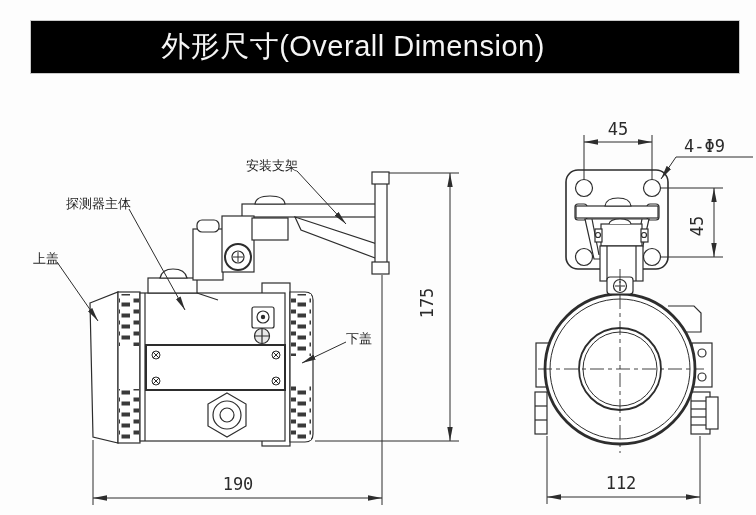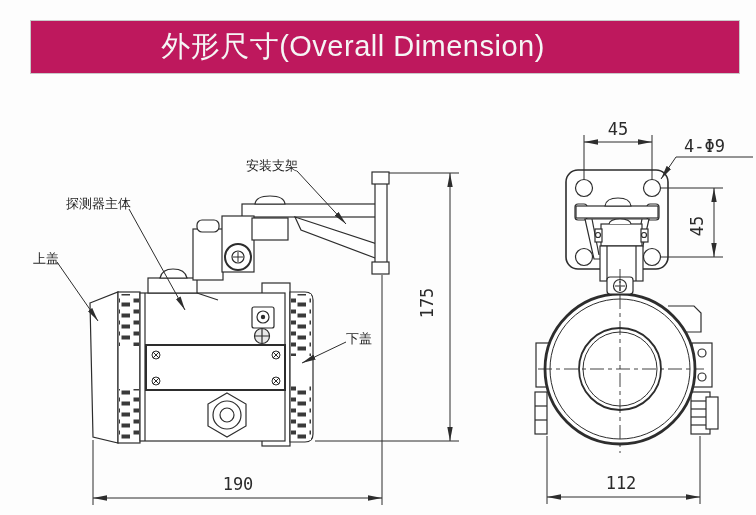--- a/index.html
+++ b/index.html
@@ -1,19 +1,19 @@
 <!DOCTYPE html>
 <html><head>
 <meta charset="utf-8">
 <style>
   html,body{margin:0;padding:0;background:#ffffff;}
   .page{position:relative;width:756px;height:515px;background:#fdfdfd;overflow:hidden;
         font-family:"Liberation Sans",sans-serif;}
   .title-bar{position:absolute;left:30px;top:20px;width:710px;height:54px;
-        background:#be185d;border:1px solid #c9c9c9;box-sizing:border-box;
+        background:#000000;border:1px solid #c9c9c9;box-sizing:border-box;
         display:flex;align-items:center;justify-content:center;padding-right:64px;}
   .title-bar span{color:#f5f5f5;font-size:29px;letter-spacing:0.5px;white-space:nowrap;}
   svg text{font-family:"DejaVu Sans Mono","Liberation Mono",monospace;fill:#2b2b2b;}
   svg .cn{font-family:"Liberation Sans",sans-serif;font-size:13px;fill:#1f1f1f;}
   svg .dim{font-size:17px;fill:#2b2b2b;}
 </style>
 </head>
 <body>
 
 <div class="page">

